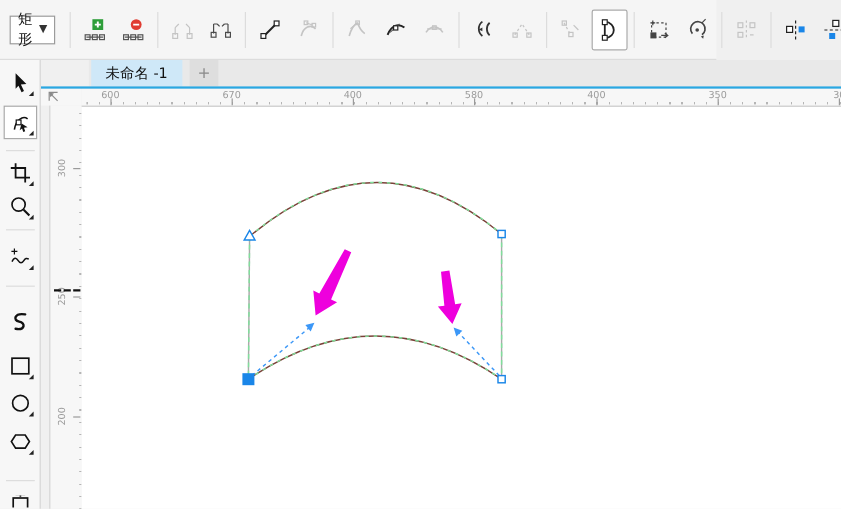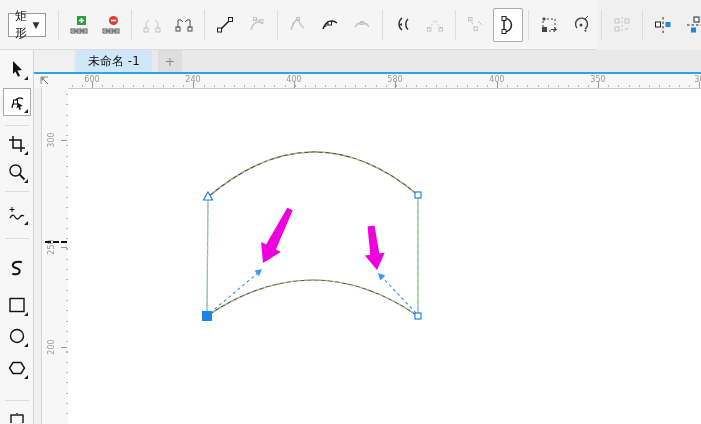--- a/index.html
+++ b/index.html
@@ -237,21 +237,21 @@
 
 <div id="ruler-corner">
   <svg width="34" height="14">
       <path d="M14 3h-7v7" fill="none" stroke="#8a8a8a"></path>
       <path d="M8 4l6 6" stroke="#8a8a8a"></path>
       <path d="M7 3l4 1-3 3z" fill="#8a8a8a"></path>
     </svg>
 </div>
 <div id="hruler">
   <span class="hlab" style="left:24px">600</span>
-  <span class="hlab" style="left:125px">240</span>
+  <span class="hlab" style="left:125px">670</span>
   <span class="hlab" style="left:226px">400</span>
   <span class="hlab" style="left:327px">580</span>
   <span class="hlab" style="left:429px">400</span>
   <span class="hlab" style="left:530px">350</span>
   <span class="hlab" style="left:634px">300</span>
   <div class="htick" style="left:24px"></div>
   <div class="htick" style="left:125px"></div>
   <div class="htick" style="left:226px"></div>
   <div class="htick" style="left:327px"></div>
   <div class="htick" style="left:429px"></div>

